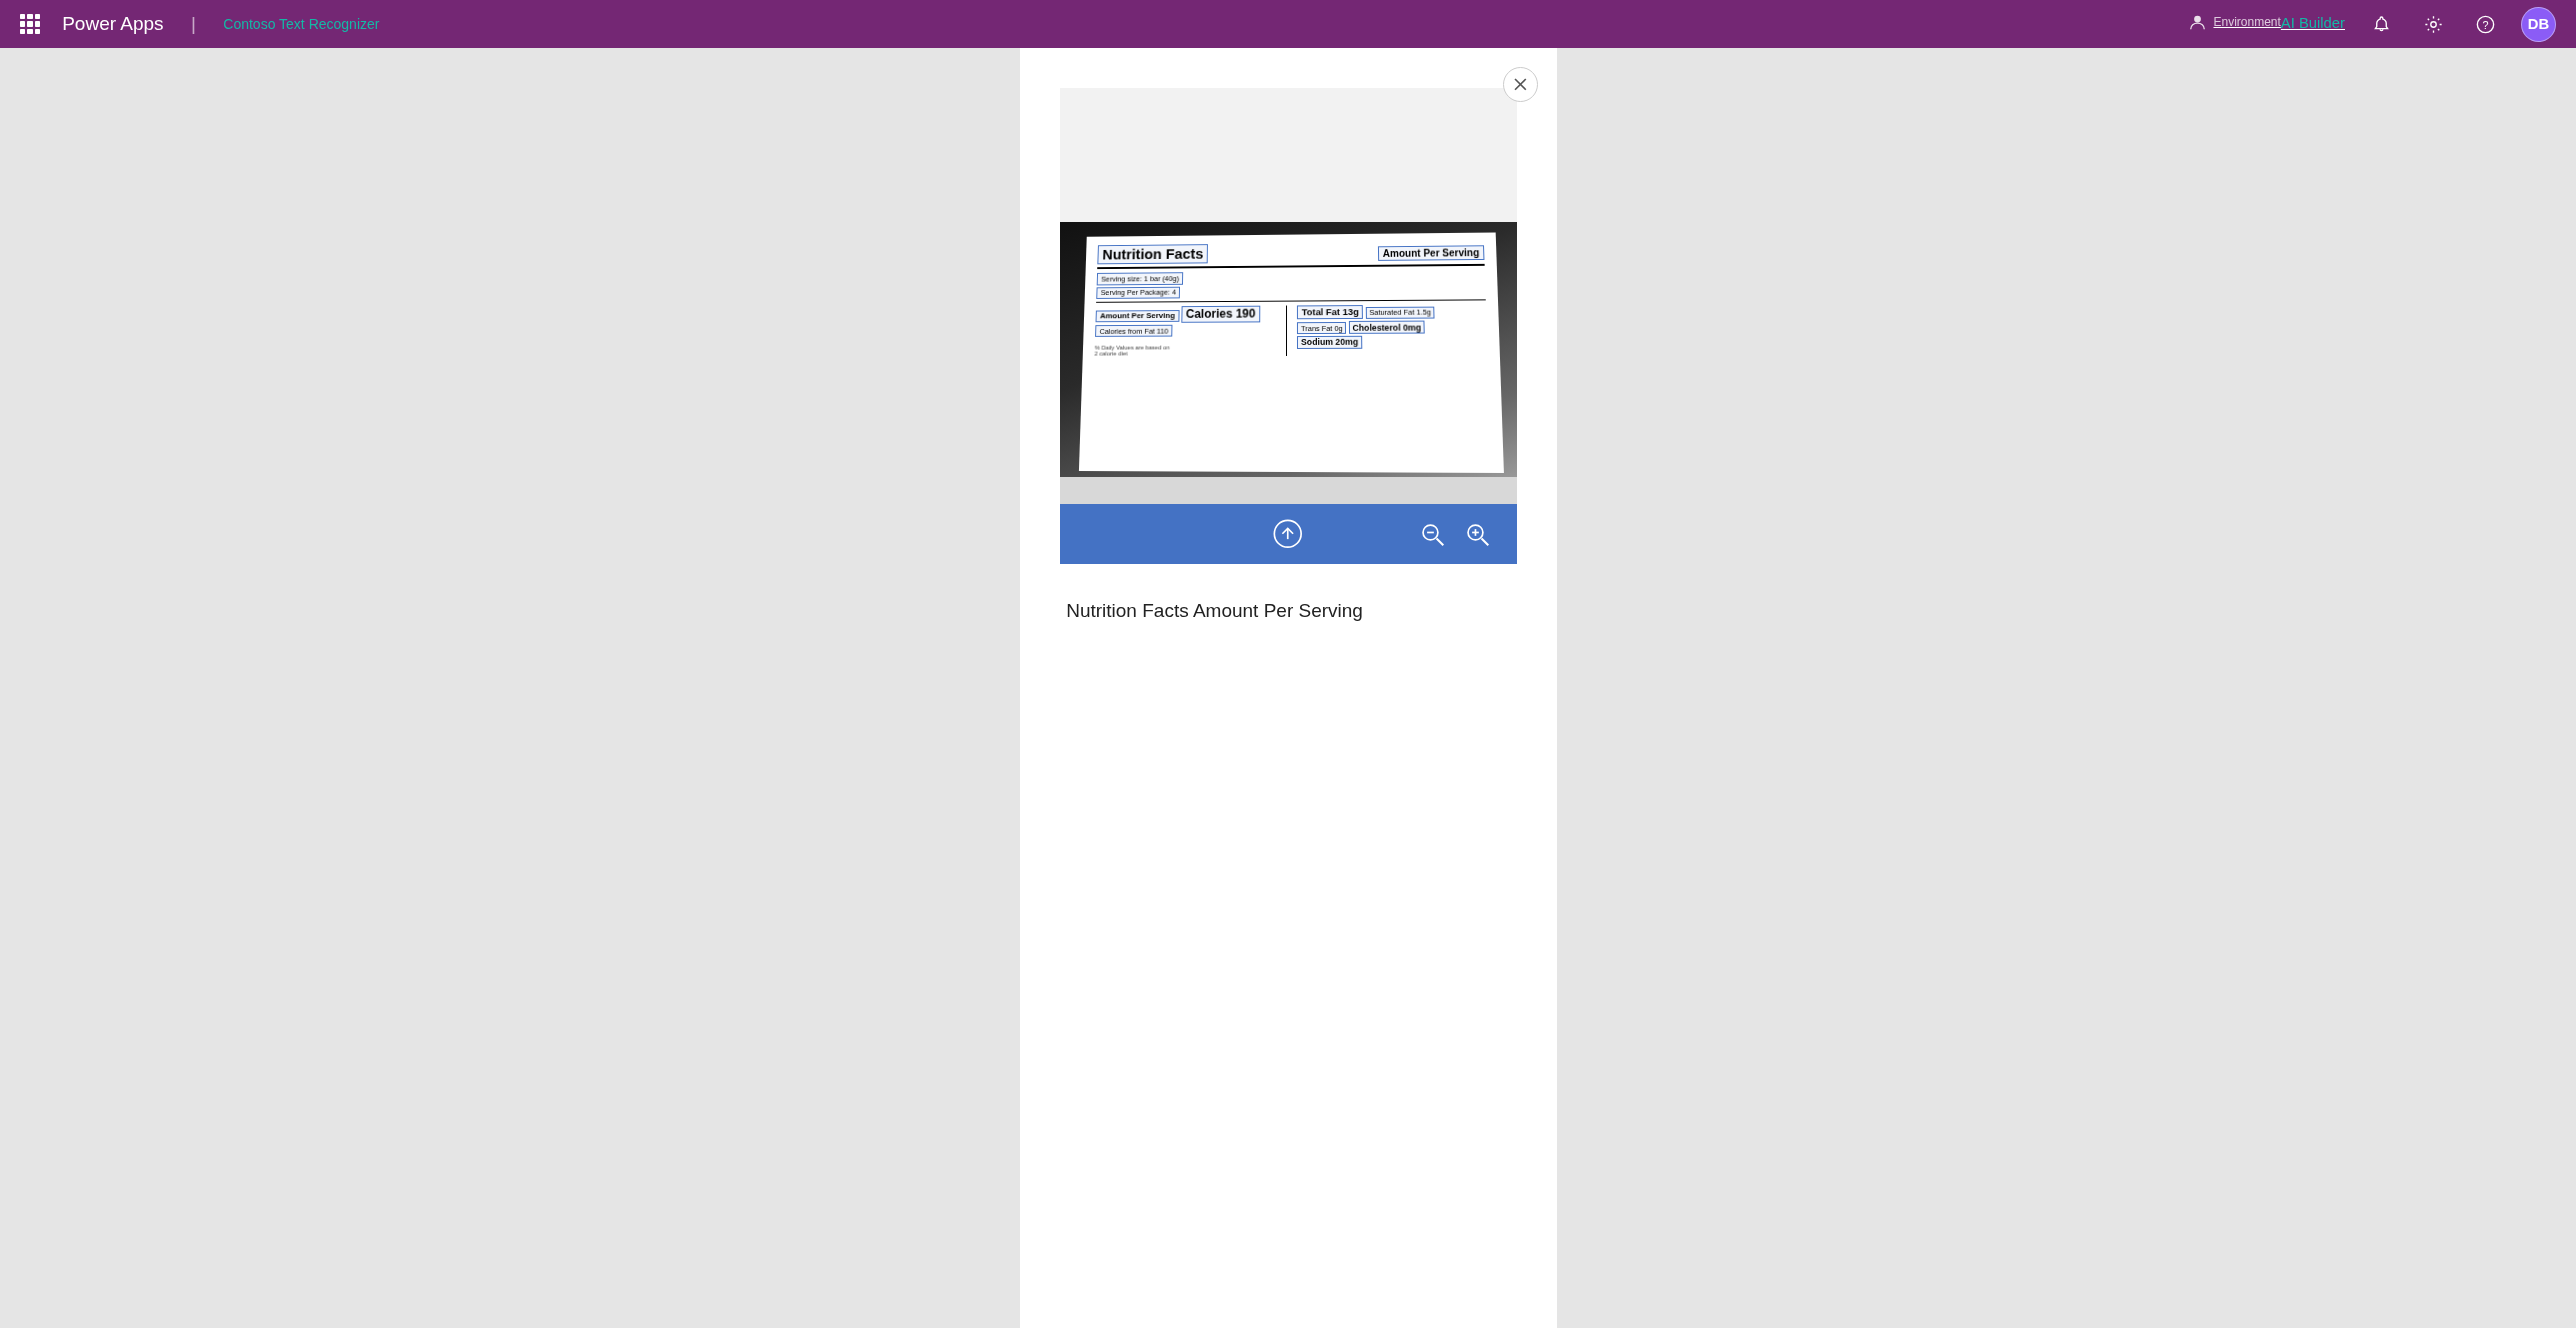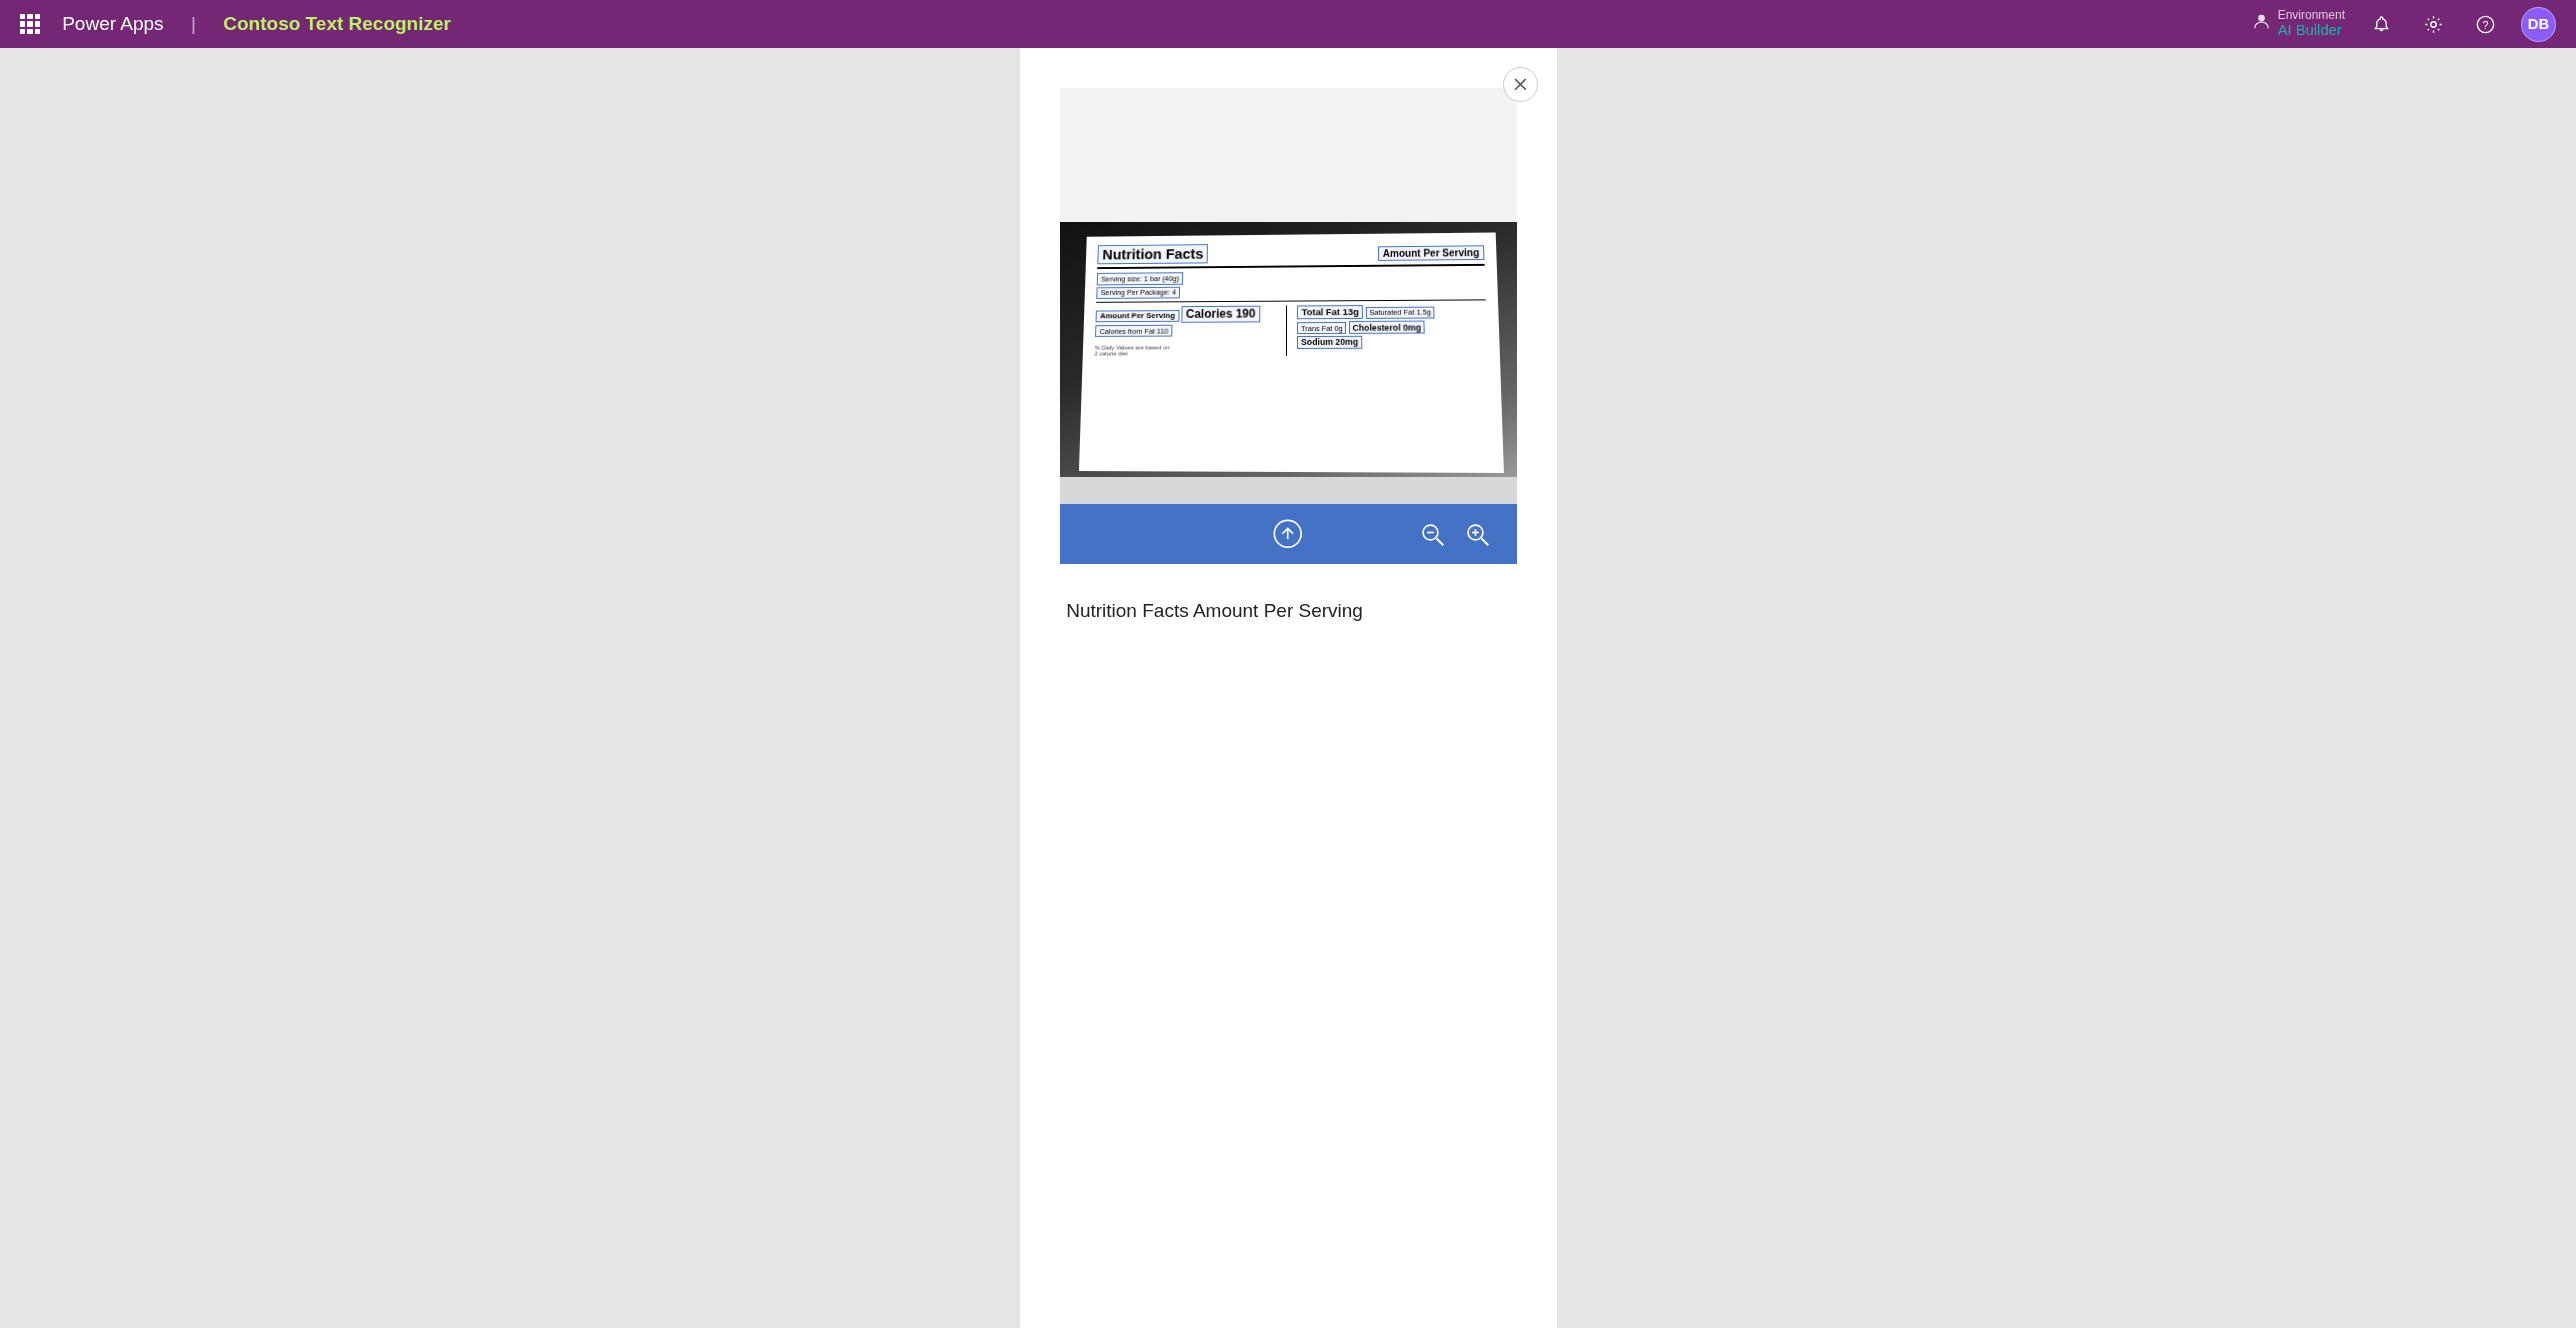--- a/index.html
+++ b/index.html
@@ -50,43 +50,43 @@
       color: white;
       font-size: 19px;
       font-weight: 400;
     }
     .separator {
       color: rgba(255,255,255,0.6);
       font-size: 19px;
       margin: 0 5.4px;
     }
     .app-subtitle {
-      color: #bef264;
-      font-size: 19px;
-      font-weight: 700;
+      color: #14b8a6;
+      font-size: 14px;
+      font-weight: 400;
     }
     .topbar-right {
       margin-left: auto;
       display: flex;
       align-items: center;
       gap: 20px;
     }
     .env-block {
       display: flex;
       align-items: center;
       gap: 6.7px;
       color: white;
     }
     .env-icon {
       font-size: 16px;
     }
     .env-text {
       display: flex;
-      flex-direction: column;
       line-height: 1.2;
+      text-decoration: underline;
     }
     .env-label {
       font-size: 12px;
       color: rgba(255,255,255,0.75);
     }
     .env-name {
       font-size: 14.8px;
       color: #14b8a6;
       font-weight: 500;
     }

